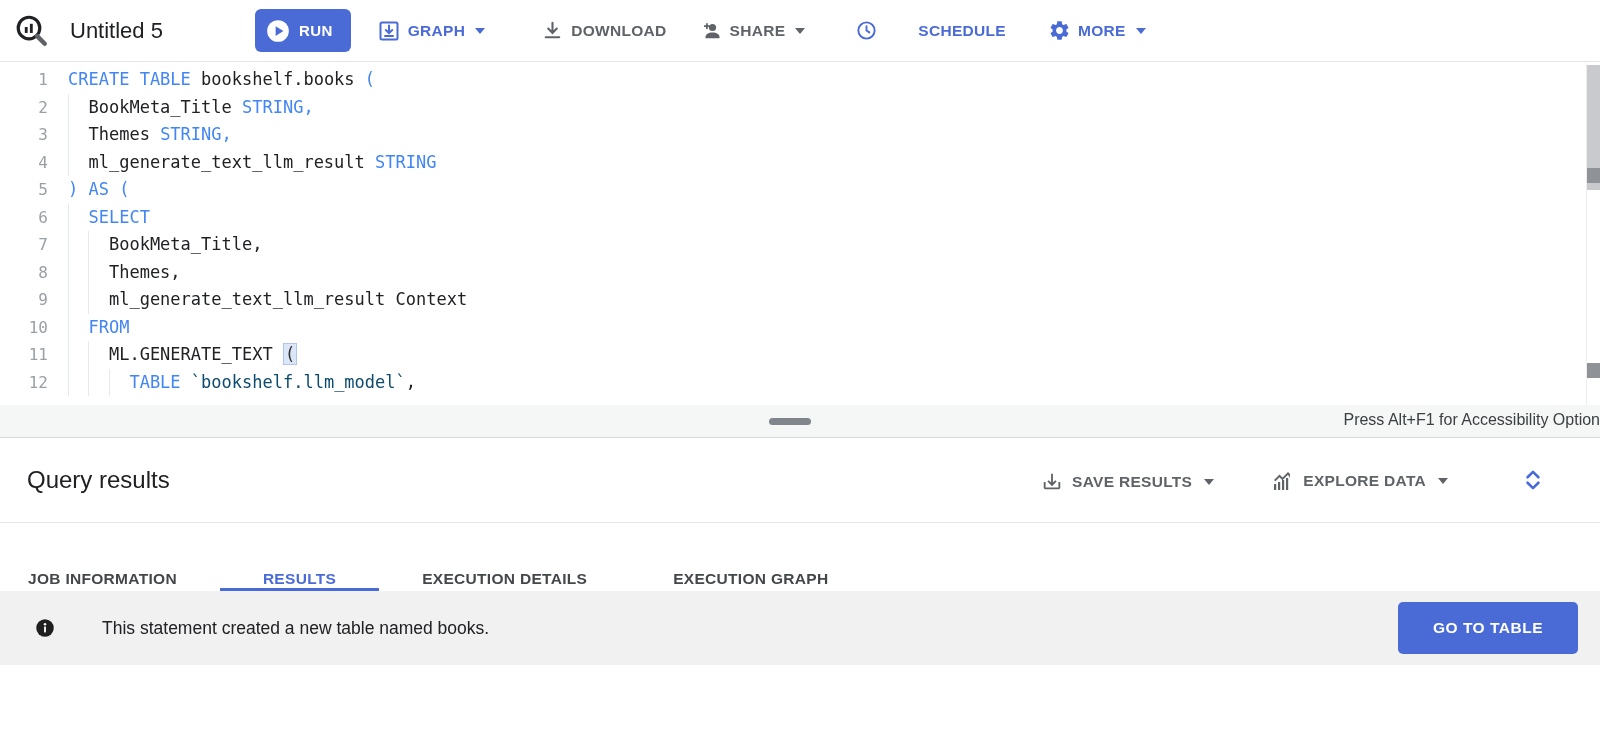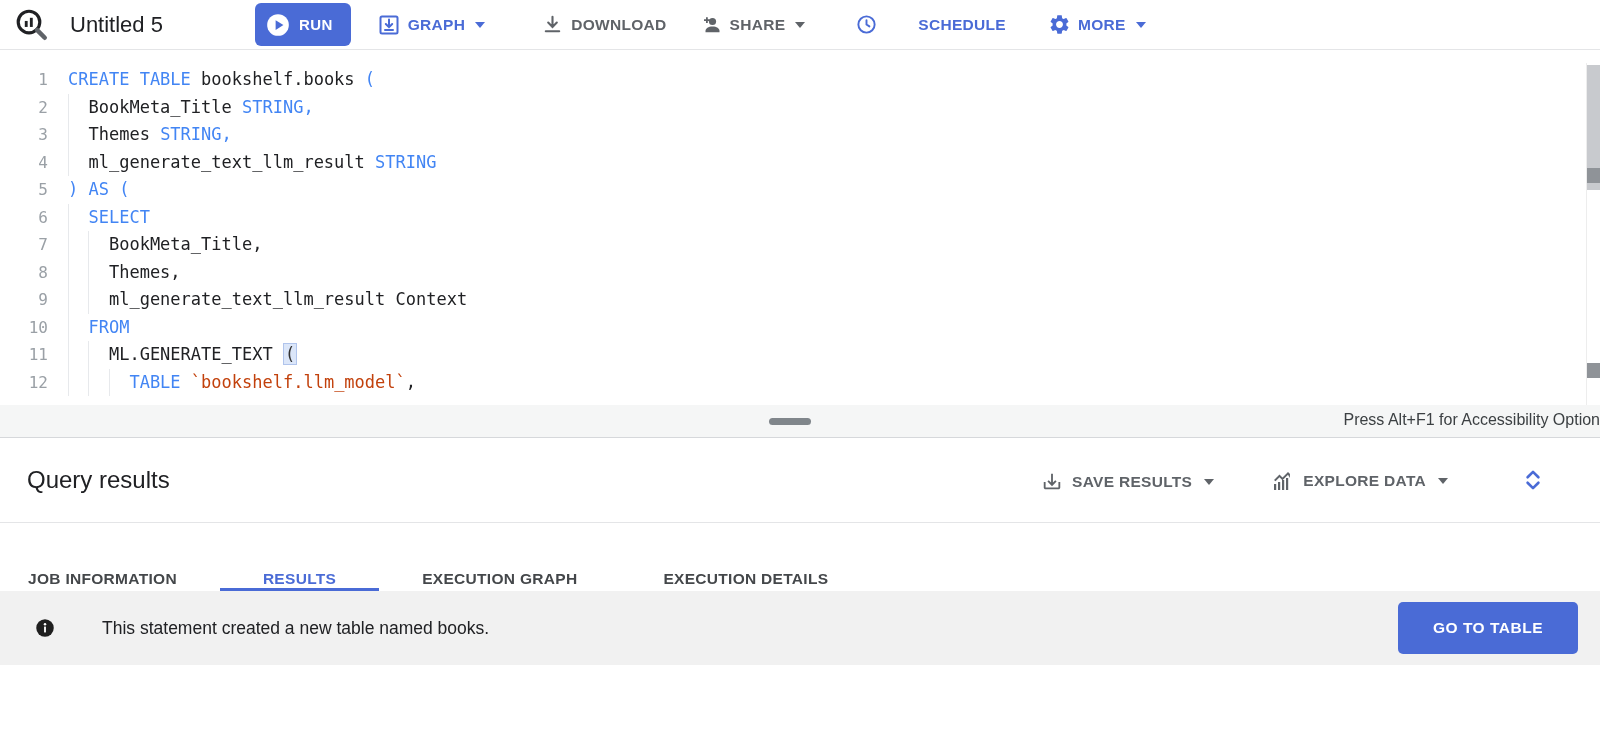--- a/index.html
+++ b/index.html
@@ -1,21 +1,21 @@
 <!DOCTYPE html>
 <html><head>
 <meta charset="utf-8">
 <style>
   * { margin:0; padding:0; box-sizing:border-box; }
   html,body { background:#fff; }
   body { font-family:"Liberation Sans", sans-serif; color:#202124; }
   .app { position:relative; width:1600px; height:731px; overflow:hidden; background:#fff; }
 
   
-  .toolbar { position:absolute; top:0; left:0; width:1600px; height:50px;
+  .toolbar { position:absolute; top:0; left:0; width:1600px; height:62px;
     display:flex; align-items:center; padding-left:14px; background:#fff;
     border-bottom:1px solid #e4e5e7; }
   .bq-icon { width:36px; height:36px; flex:none; }
   .editor-title { font-size:22px; color:#202124; margin-left:20px; white-space:nowrap; }
   .run-btn { margin-left:92px; height:43px; padding:0 18px 0 10px; border:none; border-radius:6px;
     background:#4a6bd6; color:#fff; font-family:inherit; font-size:15px; font-weight:bold;
     letter-spacing:.4px; display:flex; align-items:center; gap:8px; cursor:pointer; }
   .tb-btn { display:flex; align-items:center; gap:7px; background:none; border:none;
     font-family:inherit; font-size:15.5px; font-weight:bold; letter-spacing:.3px;
     cursor:pointer; white-space:nowrap; }
@@ -28,21 +28,21 @@
   .editor { position:absolute; top:63px; left:0; width:1600px; height:342px;
     overflow:hidden; background:#fff; padding-top:3px; }
   .code-line { display:flex; white-space:pre;
     font-family:"DejaVu Sans Mono", monospace; font-size:17px; line-height:27.5px; }
   .gutter { flex:none; width:68px; padding-right:20px; text-align:right; color:#9aa0a6;
     font-size:16px; }
   .code { white-space:pre; }
   .ind { display:inline-block; width:2ch; border-left:1px solid #e7e9ec; white-space:pre; }
   .kw   { color:#4285f4; }
   .plain{ color:#202124; }
-  .str  { color:#c2410c; }
+  .str  { color:#0c4a6e; }
   .hl   { color:#333; background:#dbe6f9; border:1px solid #b0c4ec; padding:0 1px; }
 
   .sb-gutter { position:absolute; top:0; right:0; width:14px; height:342px;
     border-left:1px solid #ededed; }
   .sb-thumb { position:absolute; top:2px; right:0; width:13px; height:125px; background:#c8cace; }
   .sb-mark  { position:absolute; right:0; width:13px; height:15px; background:#8f9398; }
   .sb-mark.m1 { top:105px; }
   .sb-mark.m2 { top:300px; }
 
   
@@ -219,22 +219,22 @@
             <path d="M7 14.5 L12 19.5 L17 14.5"></path>
           </svg>
         </span>
       </button>
     </div>
   </div>
 
   <div class="tabs">
     <div class="tab first">JOB INFORMATION</div>
     <div class="tab active">RESULTS</div>
+    <div class="tab">EXECUTION DETAILS</div>
     <div class="tab">EXECUTION GRAPH</div>
-    <div class="tab">EXECUTION DETAILS</div>
   </div>
 
   <div class="info-bar">
     <span class="info-icon">
       <svg viewBox="0 0 24 24" width="20" height="20">
         <circle cx="12" cy="12" r="10.5" fill="#1f1f1f"></circle>
         <circle cx="12" cy="7.6" r="1.5" fill="#ffffff"></circle>
         <rect x="10.9" y="10.3" width="2.2" height="7" fill="#ffffff"></rect>
       </svg>
     </span>

